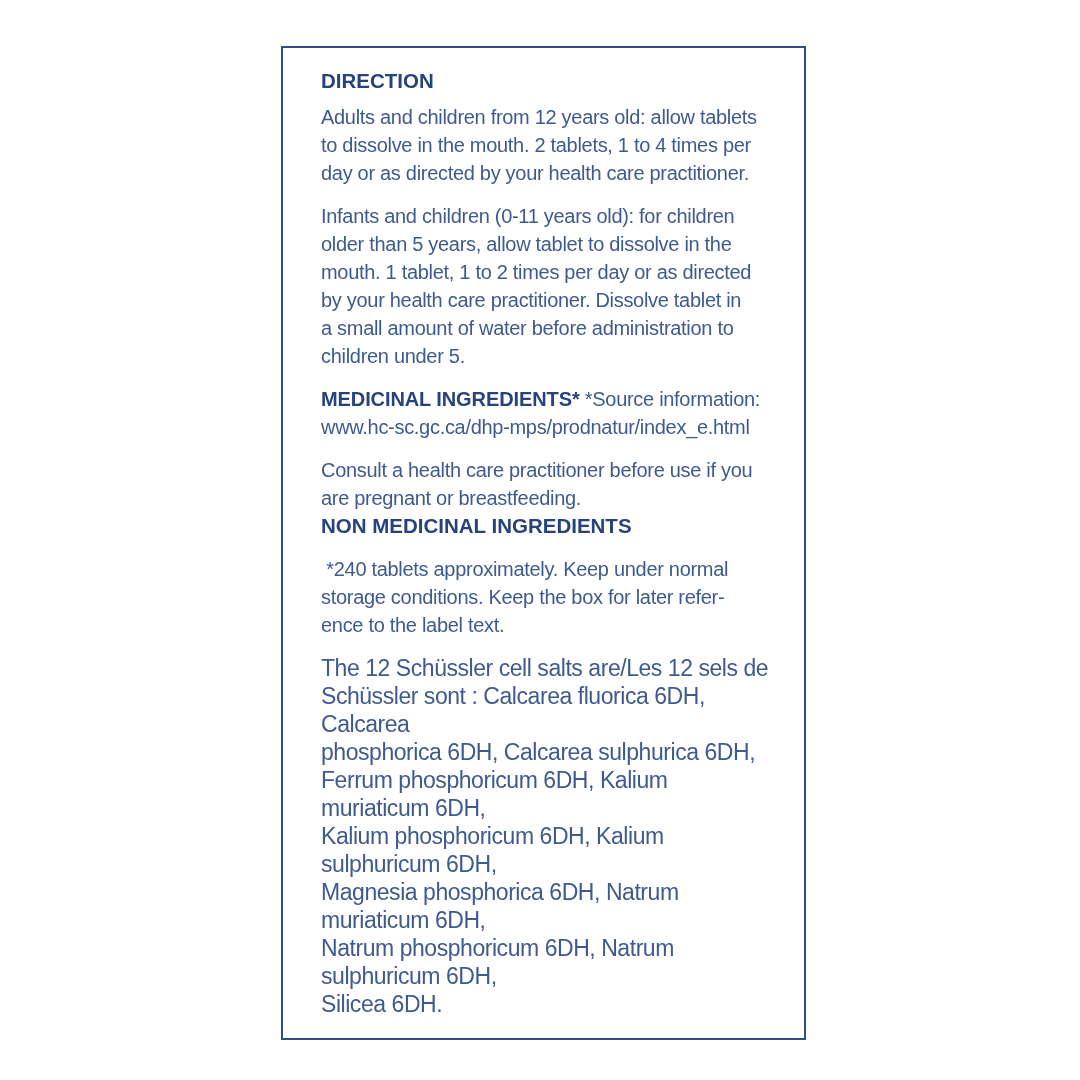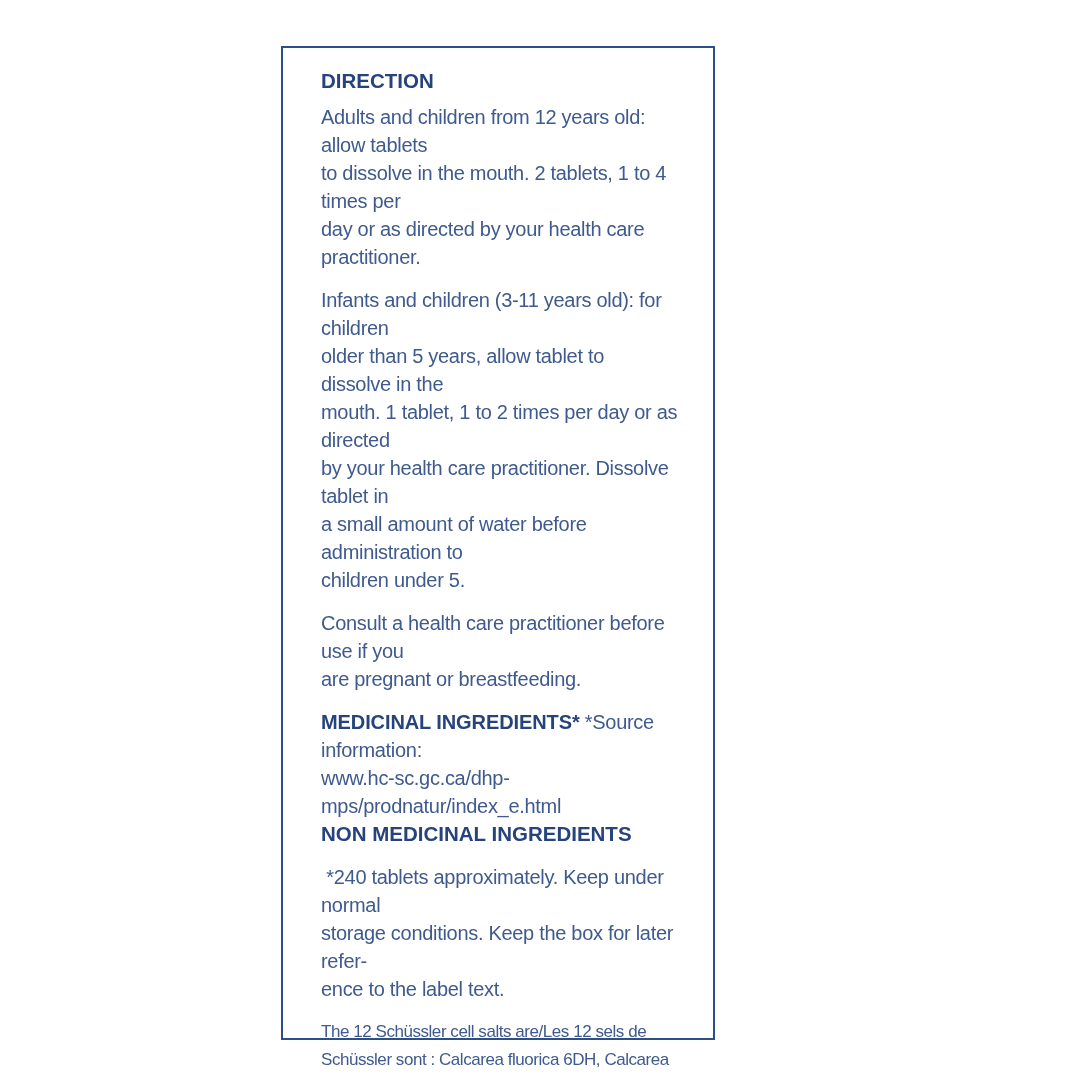--- a/index.html
+++ b/index.html
@@ -14,21 +14,21 @@
   .page {
     position: relative;
     width: 1080px;
     height: 1080px;
     background: #ffffff;
   }
   .panel {
     position: absolute;
     left: 281px;
     top: 46px;
-    width: 434px;
+    width: 525px;
     height: 994px;
     box-sizing: border-box;
     border: 2px solid var(--border, #2e4e86);
     padding: 19px 34px 0 38px;
     background: #ffffff;
   }
   .heading {
     margin: 0;
     font-size: 20.5px;
     line-height: 28px;
@@ -46,48 +46,48 @@
   }
   .para.tight { margin-top: 8px; }
   .lines { white-space: pre-line; }
   .heading-inline {
     color: var(--heading, #26437b);
     font-weight: 700;
     letter-spacing: -0.1px;
   }
   .url-line { display: block; }
   .cell-salts {
-    font-size: 17px;
+    font-size: 23px;
     letter-spacing: -0.45px;
   }
 </style>
 </head>
 <body>
 
 <div class="page">
   <div class="panel">
 
     <h2 class="heading">DIRECTION</h2>
 
     <p class="para lines tight">Adults and children from 12 years old: allow tablets
 to dissolve in the mouth. 2 tablets, 1 to 4 times per
 day or as directed by your health care practitioner.</p>
 
-    <p class="para lines">Infants and children (3-11 years old): for children
+    <p class="para lines">Infants and children (0-11 years old): for children
 older than 5 years, allow tablet to dissolve in the
 mouth. 1 tablet, 1 to 2 times per day or as directed
 by your health care practitioner. Dissolve tablet in
 a small amount of water before administration to
 children under 5.</p>
 
 
+    <p class="para"><strong class="heading-inline">MEDICINAL INGREDIENTS*</strong> <span>*Source information:</span><span class="url-line">www.hc-sc.gc.ca/dhp-mps/prodnatur/index_e.html</span></p>
+
     <p class="para lines">Consult a health care practitioner before use if you
 are pregnant or breastfeeding.</p>
-
-    <p class="para"><strong class="heading-inline">MEDICINAL INGREDIENTS*</strong> <span>*Source information:</span><span class="url-line">www.hc-sc.gc.ca/dhp-mps/prodnatur/index_e.html</span></p>
 
     <h2 class="heading mt">NON MEDICINAL INGREDIENTS</h2>
 
 
     <p class="para lines">&nbsp;*240 tablets approximately. Keep under normal
 storage conditions. Keep the box for later refer-
 ence to the label text.</p>
 
     <p class="para lines cell-salts">The 12 Schüssler cell salts are/Les 12 sels de
 Schüssler sont : Calcarea fluorica 6DH, Calcarea

